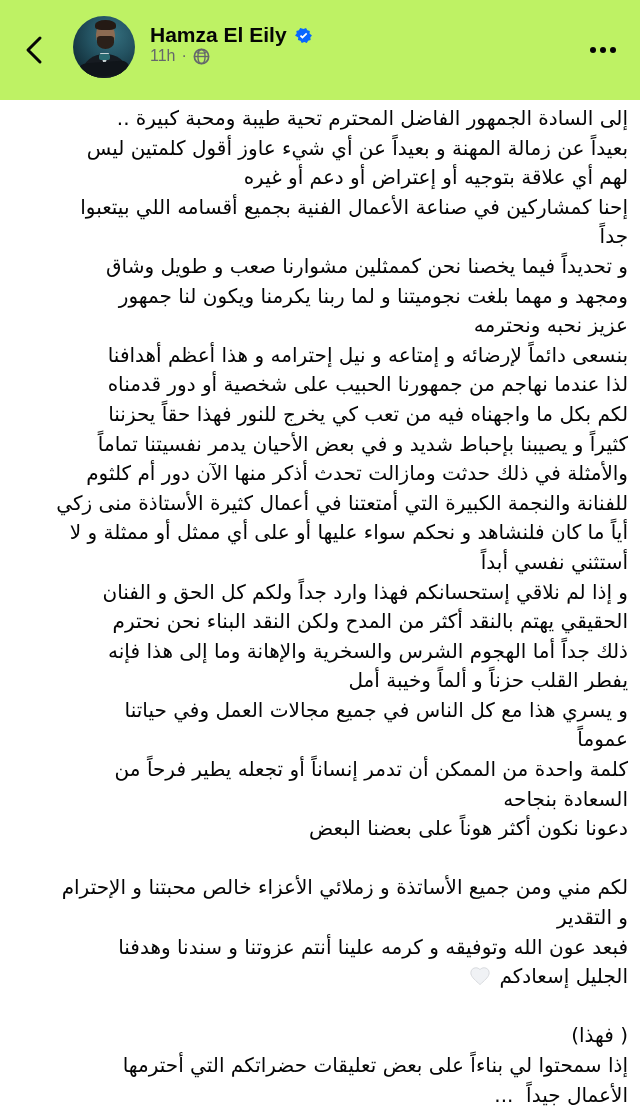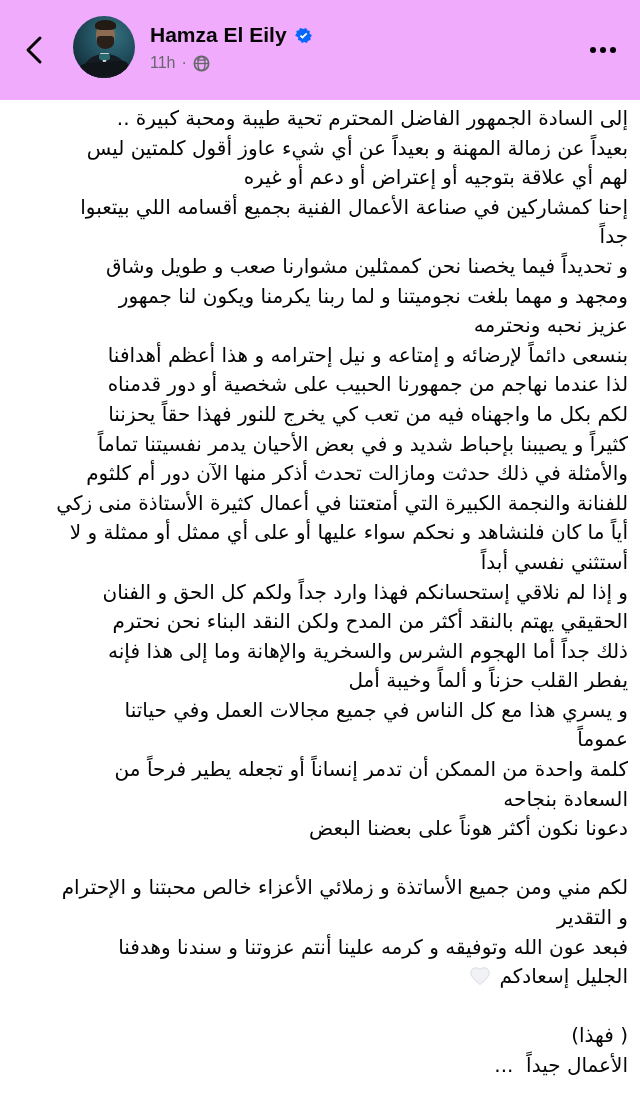--- a/index.html
+++ b/index.html
@@ -1,41 +1,41 @@
 <!DOCTYPE html>
 <html lang="en"><head>
 <meta charset="utf-8">
 <style>
   html,body{margin:0;padding:0;background:#fff;}
   .screen{
     position:relative;width:640px;height:1119px;background:#fff;overflow:hidden;
     font-family:"Liberation Sans","DejaVu Sans",sans-serif;color:#050505;
   }
   
-  .hdr{position:relative;height:100px;background:#f0abfc;text-decoration:underline;}
+  .hdr{position:relative;height:100px;background:#bef264;text-decoration:underline;}
   .back-btn{
     position:absolute;left:12px;top:30px;width:44px;height:40px;
     background:none;border:none;padding:0;cursor:pointer;display:flex;align-items:center;justify-content:center;
   }
   .avatar{
     position:absolute;left:73px;top:16px;width:62px;height:62px;border-radius:50%;overflow:hidden;cursor:pointer;
     background:radial-gradient(circle at 62% 30%,#35707f 0%,#235261 40%,#122f3a 78%,#0b222c 100%);
   }
   .av-arm{position:absolute;left:6px;bottom:2px;width:50px;height:14px;background:#10151a;border-radius:8px/6px;transform:rotate(-4deg);}
   .av-body{position:absolute;left:10px;bottom:-10px;width:44px;height:34px;background:#161b21;border-radius:50% 50% 20% 20%;}
   .av-shirt{position:absolute;left:27px;bottom:12px;width:9px;height:13px;background:#c8d4d6;clip-path:polygon(50% 100%,0 0,100% 0);}
   .av-bow{position:absolute;left:26px;bottom:18px;width:11px;height:6px;background:#2a6b72;border-radius:2px;}
   .av-head{position:absolute;left:23px;top:7px;width:19px;height:24px;background:#8c6b52;border-radius:48% 52% 46% 46%;}
   .av-hair{position:absolute;left:22px;top:4px;width:21px;height:10px;background:#241a14;border-radius:50% 50% 30% 30%;}
   .av-beard{position:absolute;left:24px;top:20px;width:17px;height:13px;background:#2b2019;border-radius:20% 20% 50% 50%;}
   .hmeta{position:absolute;left:150px;top:23px;}
   .name-row{display:flex;align-items:center;gap:7px;}
   .name{font-size:21px;font-weight:bold;color:#050505;line-height:1.15;cursor:pointer;}
   .badge{width:19px;height:19px;flex:0 0 auto;}
-  .time-row{display:flex;align-items:center;gap:6px;margin-top:7px;color:#65676B;font-size:16px;}
+  .time-row{display:flex;align-items:center;gap:6px;color:#65676B;font-size:16px;}
   .more-btn{
     position:absolute;right:14px;top:30px;width:46px;height:40px;
     background:none;border:none;padding:0;cursor:pointer;display:flex;align-items:center;justify-content:center;
   }
   
   .post{
     padding:4px 12px 0 24px;direction:rtl;text-align:right;
     font-family:"DejaVu Sans",sans-serif;
     font-size:20px;line-height:29.6px;color:#050505;white-space:pre;overflow:hidden;
   }
@@ -90,15 +90,15 @@
         <circle cx="6" cy="5" r="3" fill="#050505"></circle>
         <circle cx="16" cy="5" r="3" fill="#050505"></circle>
         <circle cx="26" cy="5" r="3" fill="#050505"></circle>
       </svg>
     </button>
 
   </header>
 
   <main class="post" id="post-body"><div class="line">إلى السادة الجمهور الفاضل المحترم تحية طيبة ومحبة كبيرة ..</div><div class="line">بعيداً عن زمالة المهنة و بعيداً عن أي شيء عاوز أقول كلمتين ليس</div><div class="line">لهم أي علاقة بتوجيه أو إعتراض أو دعم أو غيره</div><div class="line">إحنا كمشاركين في صناعة الأعمال الفنية بجميع أقسامه اللي بيتعبوا</div><div class="line">جداً</div><div class="line">و تحديداً فيما يخصنا نحن كممثلين مشوارنا صعب و طويل وشاق</div><div class="line">ومجهد و مهما بلغت نجوميتنا و لما ربنا يكرمنا ويكون لنا جمهور</div><div class="line">عزيز نحبه ونحترمه</div><div class="line">بنسعى دائماً لإرضائه و إمتاعه و نيل إحترامه و هذا أعظم أهدافنا</div><div class="line">لذا عندما نهاجم من جمهورنا الحبيب على شخصية أو دور قدمناه</div><div class="line">لكم بكل ما واجهناه فيه من تعب كي يخرج للنور فهذا حقاً يحزننا</div><div class="line">كثيراً و يصيبنا بإحباط شديد و في بعض الأحيان يدمر نفسيتنا تماماً</div><div class="line">والأمثلة في ذلك حدثت ومازالت تحدث أذكر منها الآن دور أم كلثوم</div><div class="line">للفنانة والنجمة الكبيرة التي أمتعتنا في أعمال كثيرة الأستاذة منى زكي</div><div class="line">أياً ما كان فلنشاهد و نحكم سواء عليها أو على أي ممثل أو ممثلة و لا</div><div class="line">أستثني نفسي أبداً</div><div class="line">و إذا لم نلاقي إستحسانكم فهذا وارد جداً ولكم كل الحق و الفنان</div><div class="line">الحقيقي يهتم بالنقد أكثر من المدح ولكن النقد البناء نحن نحترم</div><div class="line">ذلك جداً أما الهجوم الشرس والسخرية والإهانة وما إلى هذا فإنه</div><div class="line">يفطر القلب حزناً و ألماً وخيبة أمل</div><div class="line">و يسري هذا مع كل الناس في جميع مجالات العمل وفي حياتنا</div><div class="line">عموماً</div><div class="line">كلمة واحدة من الممكن أن تدمر إنساناً أو تجعله يطير فرحاً من</div><div class="line">السعادة بنجاحه</div><div class="line">دعونا نكون أكثر هوناً على بعضنا البعض</div><div class="line">&nbsp;</div><div class="line">لكم مني ومن جميع الأساتذة و زملائي الأعزاء خالص محبتنا و الإحترام</div><div class="line">و التقدير</div><div class="line">فبعد عون الله وتوفيقه و كرمه علينا أنتم عزوتنا و سندنا وهدفنا</div><div class="line">الجليل إسعادكم <svg class="heart" viewBox="0 0 24 24">
           <path d="M12 21.35l-1.45-1.32C5.4 15.36 2 12.28 2 8.5 2 5.42 4.42 3 7.5 3c1.74 0 3.41.81 4.5 2.09C13.09 3.81 14.76 3 16.5 3 19.58 3 22 5.42 22 8.5c0 3.78-3.4 6.86-8.55 11.54L12 21.35z" fill="#F0F2F5" stroke="#D4D6DB" stroke-width="1"></path>
-        </svg></div><div class="line">&nbsp;</div><div class="line">( فهذا)</div><div class="line">الأعمال جيداً  ...</div></main>
+        </svg></div><div class="line">&nbsp;</div><div class="line">( فهذا)</div><div class="line">إذا سمحتوا لي بناءاً على بعض تعليقات حضراتكم التي أحترمها</div><div class="line">الأعمال جيداً  ...</div></main>
 
 </div>
 
 </body></html>

